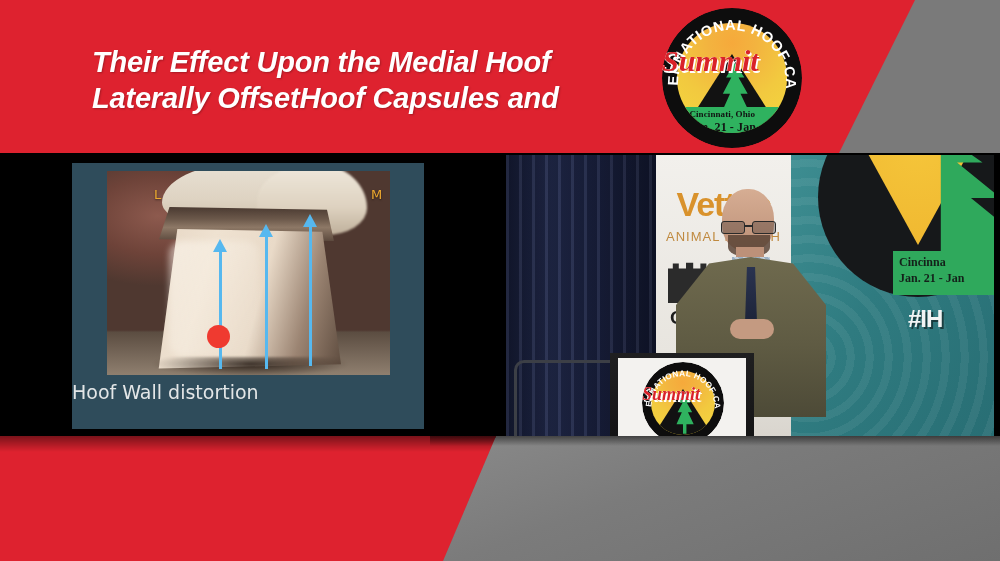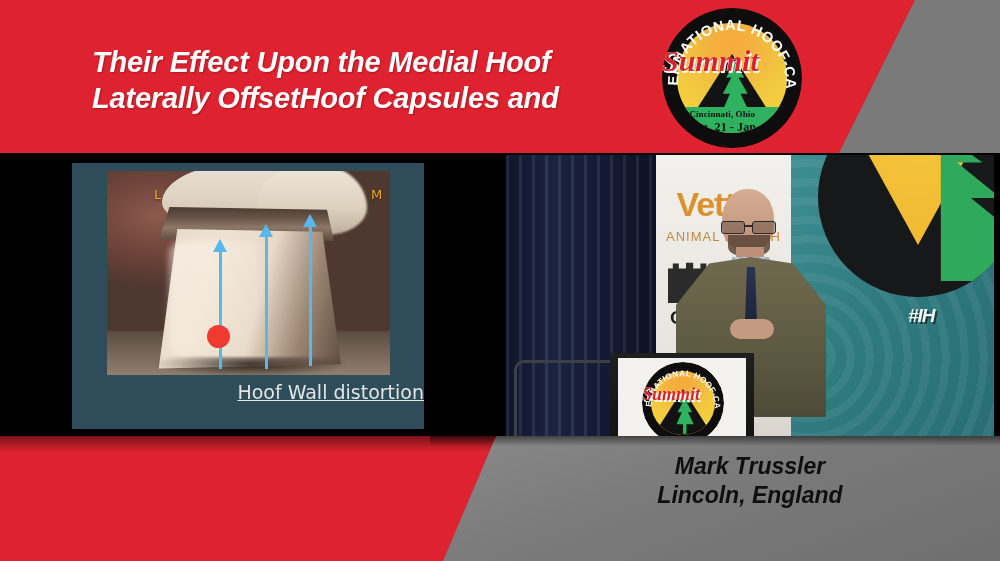--- a/index.html
+++ b/index.html
@@ -195,24 +195,23 @@
   #arrow-1 .shaft{height:118px;}
   #arrow-2{left:152px;top:53px;height:145px;}
   #arrow-2 .shaft{height:133px;}
   #arrow-3{left:196px;top:43px;height:152px;}
   #arrow-3 .shaft{height:140px;}
   #red-dot{
     position:absolute;left:100px;top:154px;width:23px;height:23px;
     border-radius:50%;background:#ef3a30;
   }
   #slide-caption{
-    position:absolute;left:0;top:218px;width:100%;text-align:right;
+    position:absolute;left:0;top:218px;width:100%;text-align:left;
     color:#e3e6e7;font-size:19px;font-weight:400;
     font-family:"DejaVu Sans", sans-serif;
-    text-decoration:underline;
   }
 
   
   #video-panel{
     position:absolute;left:506px;top:2px;width:488px;height:281px;
     overflow:hidden;background:#1a1a22;
   }
   
   #backdrop-teal{
     position:absolute;left:282px;top:0;width:206px;height:281px;
@@ -241,21 +240,21 @@
   }
   #backdrop-band .bl1,#backdrop-band .bl2{
     position:absolute;left:6px;color:#14201a;
     font-family:"Liberation Serif", serif;font-weight:bold;font-size:12px;
     white-space:nowrap;
   }
   #backdrop-band .bl1{top:4px;}
   #backdrop-band .bl2{top:20px;}
   #backdrop-hash{
     position:absolute;left:120px;top:150px;
-    color:#f2f4f4;font-weight:bold;font-style:italic;font-size:19px;
+    color:#f2f4f4;font-weight:bold;font-size:24px;
     letter-spacing:-1px;white-space:nowrap;
     text-shadow:2px 2px 0 rgba(0,0,0,.5);
   }
   
   #curtain{
     position:absolute;left:0;top:0;width:152px;height:281px;
     background:
       repeating-linear-gradient(to right, rgba(255,255,255,.06) 0 3px, rgba(0,0,0,.18) 3px 13px),
       linear-gradient(to right,#141a33 0%, #222a4d 30%, #1a2140 60%, #10152b 100%);
   }
@@ -436,20 +435,24 @@
       </div>
     </div>
 
     <div id="video-panel">
 
       <div id="backdrop-teal">
         <div id="backdrop-logo">
           <div class="sun"></div>
           <div class="grn"></div>
         </div>
+        <div id="backdrop-band">
+          <div class="bl1">Cincinna</div>
+          <div class="bl2">Jan. 21 - Jan</div>
+        </div>
         <div id="backdrop-hash">#IH</div>
       </div>
 
       <div id="curtain"></div>
       <div id="rail"></div>
 
       <div id="banner">
         <div class="bn-vettec">Vettec</div>
         <div class="bn-animal">ANIMAL HEALTH</div>
         <div class="castle"></div>
@@ -496,18 +499,14 @@
       </div>
 
     </div>
   </div>
 
   <div id="gray-sheen" class="plate"></div>
   <div id="bg-red-footer" class="plate"></div>
   <div id="footer-red-shade" class="plate"></div>
   <div id="gray-top-shade" class="plate"></div>
 
-  <div id="speaker-name">
-    <div>Mark Trussler</div>
-    <div>Lincoln, England</div>
-  </div>
 
 </div>
 
 </body></html>

